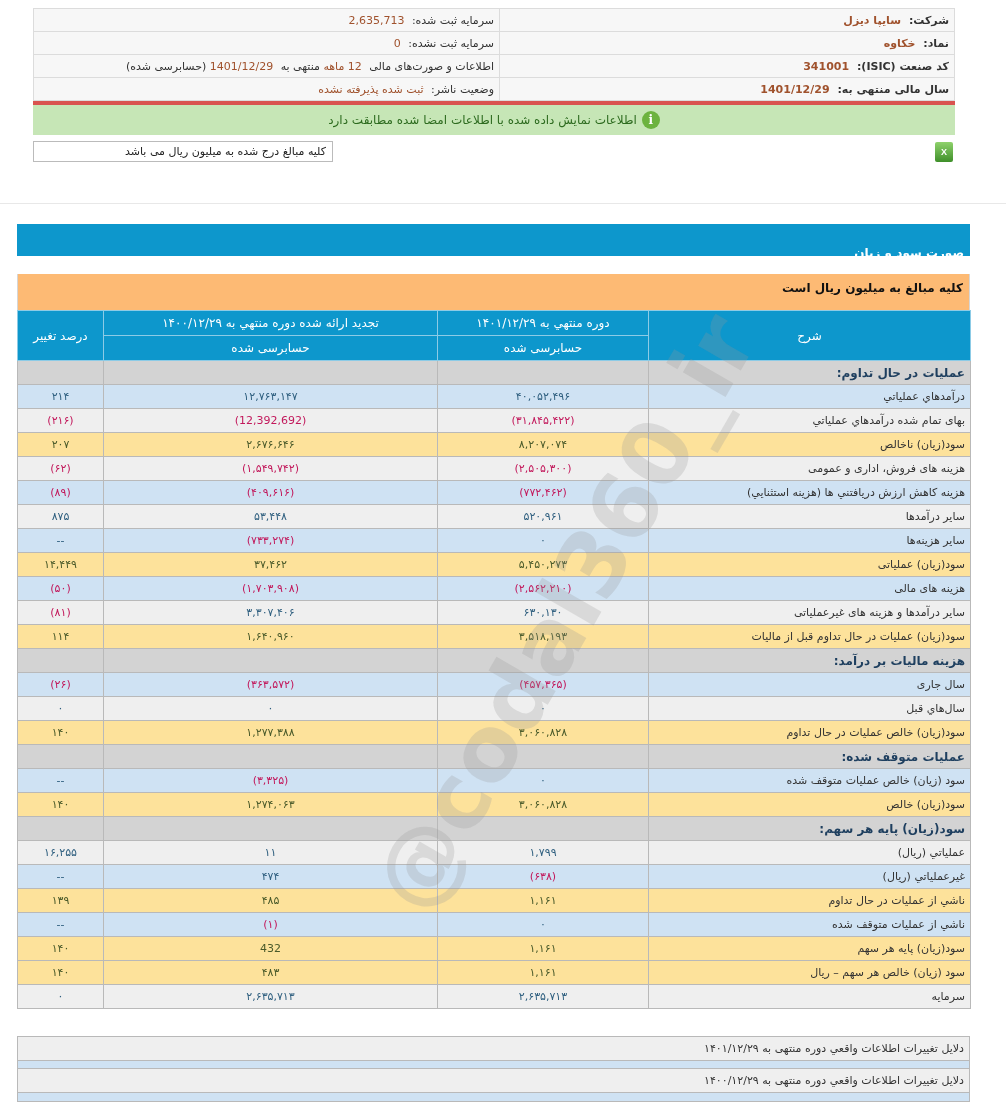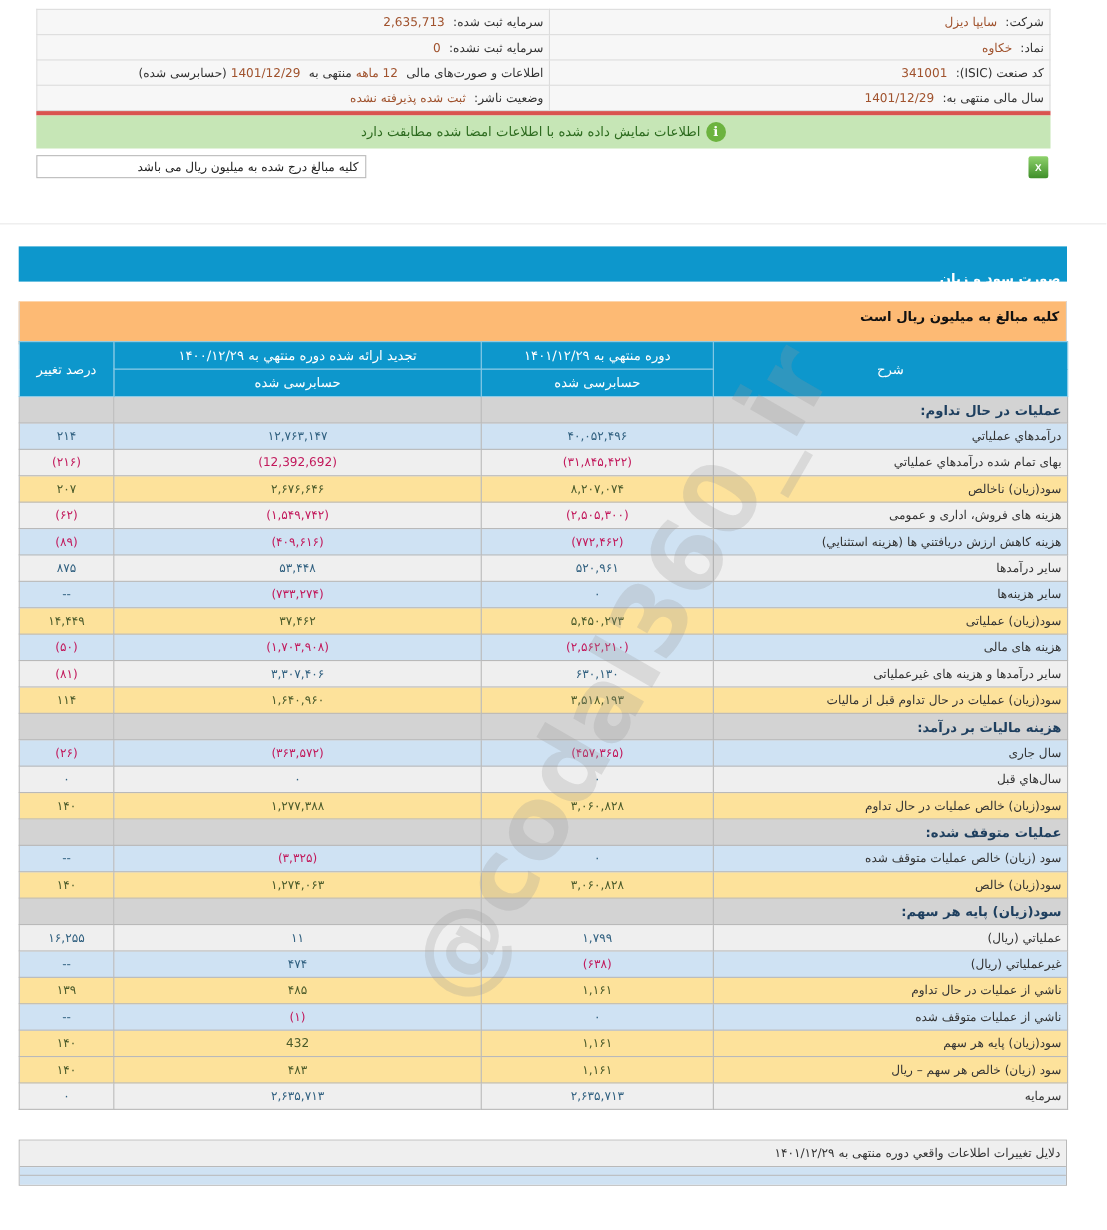--- a/index.html
+++ b/index.html
@@ -2,21 +2,21 @@
 <html><head>
 <meta charset="utf-8">
 <style>
   * { box-sizing: border-box; margin: 0; padding: 0; }
   html, body { width: 1006px; height: 1118px; background: #ffffff; overflow: hidden; }
   body { font-family: "DejaVu Sans", sans-serif; font-size: 11px; color: #333; position: relative; direction: rtl; }
 
   
   .info-table { position: absolute; left: 33px; top: 8px; width: 922px; border-collapse: collapse; border: 1px solid #cfcfcf; }
   .info-table td { height: 23px; border: 1px solid #dcdcdc; padding: 0 5px; background: #f7f7f7; font-size: 11px; color: #333; white-space: nowrap; }
-  .info-table td.col-r { width: 455px; }
+  .info-table td.col-r { width: 455px; font-weight: bold; }
   .val { color: #a0522d; margin-right: 4px; }
   .red-bar { position: absolute; left: 33px; top: 101px; width: 922px; height: 4px; background: #d9534f; }
   .green-bar { position: absolute; left: 33px; top: 105px; width: 922px; height: 30px; background: #c6e6b6; display: flex; align-items: center; justify-content: center; color: #2d6b1f; font-size: 12px; }
   .info-circle { width: 18px; height: 18px; border-radius: 50%; background: #6cb33f; color: #fff; font-weight: bold; font-size: 12px; display: inline-flex; align-items: center; justify-content: center; margin-left: 5px; font-family: "DejaVu Serif", serif; }
   .units-note { position: absolute; left: 33px; top: 141px; width: 300px; height: 21px; border: 1px solid #bbb; background: #fff; padding: 0 6px; line-height: 19px; font-size: 11px; color: #222; }
   .excel-icon { position: absolute; left: 935px; top: 142px; width: 18px; height: 20px; background: linear-gradient(#8fd26c, #3f8f2a); border-radius: 2px; color: #fff; font-size: 9px; font-weight: bold; display: flex; align-items: center; justify-content: center; font-family: "Liberation Sans", sans-serif; }
   .sep-line { position: absolute; left: 0; top: 203px; width: 1006px; height: 1px; background: #e8e8e8; }
 
   
   .sec-head { position: absolute; left: 17px; top: 224px; width: 953px; height: 27px; background: #0d97cc; color: #fff; font-weight: bold; font-size: 12px; padding: 16px 6px; line-height: 27px; }
@@ -291,16 +291,17 @@
         <td>۲,۶۳۵,۷۱۳</td>
         <td>۲,۶۳۵,۷۱۳</td>
         <td>۰</td>
       </tr>
     </tbody>
 </table>
 
 <div class="reasons">
   <div class="reason-row">دلايل تغييرات اطلاعات واقعي دوره منتهی به ۱۴۰۱/۱۲/۲۹</div>
   <div class="reason-gap"></div>
+  <div class="reason-row">دلايل تغييرات اطلاعات واقعي دوره منتهی به ۱۴۰۰/۱۲/۲۹</div>
   <div class="reason-gap"></div>
 </div>
 
 <div class="watermark">@codal360_ir</div>
 
 </body></html>

